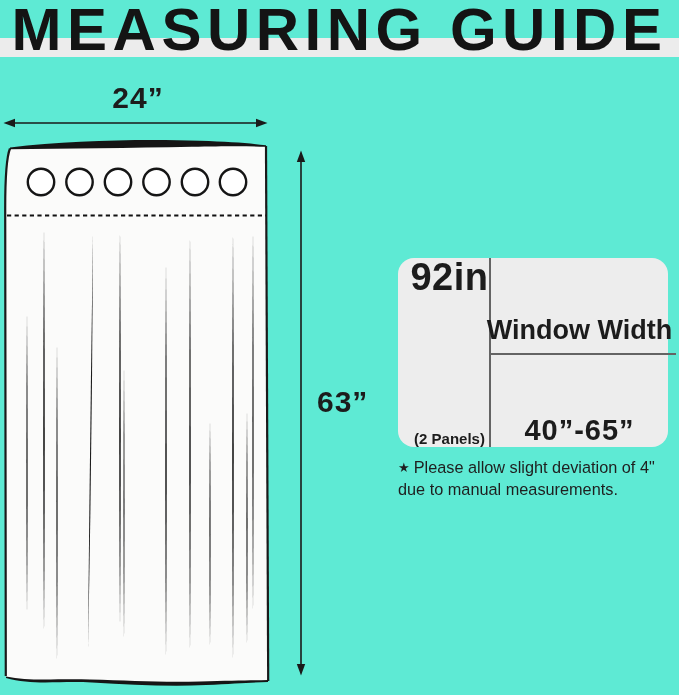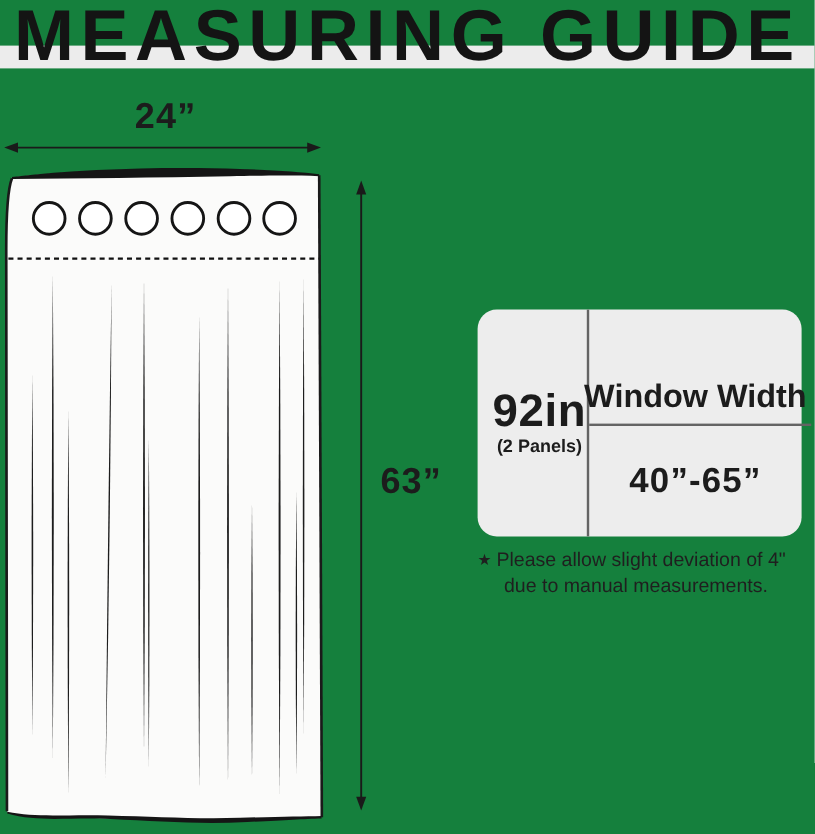--- a/index.html
+++ b/index.html
@@ -1,18 +1,18 @@
 <!DOCTYPE html>
 <html><head>
 <meta charset="utf-8">
 <style>
   html,body{margin:0;padding:0;background:#ffffff;}
   .stage{
     position:relative;width:679px;height:695px;overflow:hidden;
-    font-family:"Liberation Sans","DejaVu Sans",sans-serif;background:#15803d;
+    font-family:"Liberation Sans","DejaVu Sans",sans-serif;background:#5eead4;
   }
   
   .title-band{position:absolute;left:0;top:38px;width:679px;height:19px;background:#ececec;}
   .page-title{
     position:absolute;left:0;top:0;width:679px;text-align:center;
     font-size:60px;line-height:60px;font-weight:700;letter-spacing:5.5px;
     color:#141414;white-space:nowrap;
   }
   
   .diagram-svg{position:absolute;left:0;top:0;width:679px;height:695px;}
@@ -22,41 +22,41 @@
   .dim-height{left:317px;top:387px;text-align:right;}
   
   .spec-card{
     position:absolute;left:398px;top:258px;width:270px;height:189px;
     background:#ededed;border-radius:16px;color:#1c1c1c;
   }
   .v-divider{position:absolute;left:91px;top:0;width:2px;height:189px;background:#646464;}
   .h-divider{position:absolute;left:93px;top:95px;height:2px;right:-8px;background:#646464;}
   .cell-left{
     position:absolute;left:0;top:0;width:103px;height:189px;
-    display:flex;flex-direction:column;align-items:center;justify-content:center;text-align:center;
+    display:flex;flex-direction:column;align-items:center;justify-content:space-between;text-align:center;
   }
   .panel-size{font-size:38px;font-weight:800;line-height:38px;letter-spacing:.5px;}
   .panel-note{font-size:15px;font-weight:700;line-height:17px;margin-top:2px;white-space:nowrap;}
   .cell-top{
     position:absolute;left:93px;top:0;right:0;height:112px;
     display:flex;flex-direction:row;align-items:center;justify-content:center;text-align:center;
     padding-top:32px;box-sizing:border-box;
   }
   .col-header{font-size:27px;font-weight:700;line-height:27px;white-space:nowrap;}
   .col-subheader{font-size:17px;font-weight:600;line-height:19px;margin-top:2px;}
   .cell-bottom{
     position:absolute;left:93px;top:97px;right:0;bottom:0;
-    display:flex;align-items:center;justify-content:center;
+    display:flex;align-items:flex-end;justify-content:center;
   }
   .range-value{font-size:29px;font-weight:800;letter-spacing:1px;white-space:nowrap;}
   
   .note{position:absolute;left:398px;top:457px;width:282px;color:#1f1f1f;font-size:16.3px;line-height:20px;font-weight:500;}
   .note-line1{white-space:nowrap;}
   .note-star{font-size:13px;position:relative;top:-1px;margin-right:4px;}
-  .note-line2{margin-left:22px;white-space:nowrap;}
+  .note-line2{white-space:nowrap;}
 </style>
 </head>
 <body>
 
 <div class="stage">
 
   <div class="title-band"></div>
   <div class="page-title">MEASURING GUIDE</div>
 
   <svg class="diagram-svg" viewBox="0 0 679 695">

